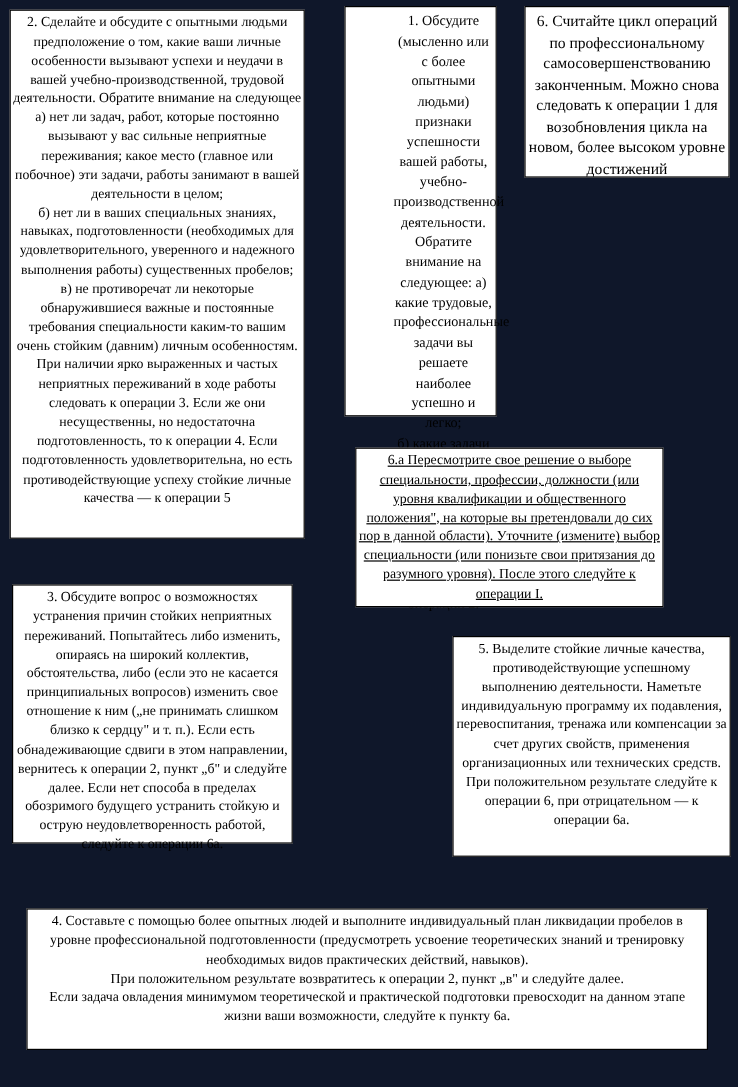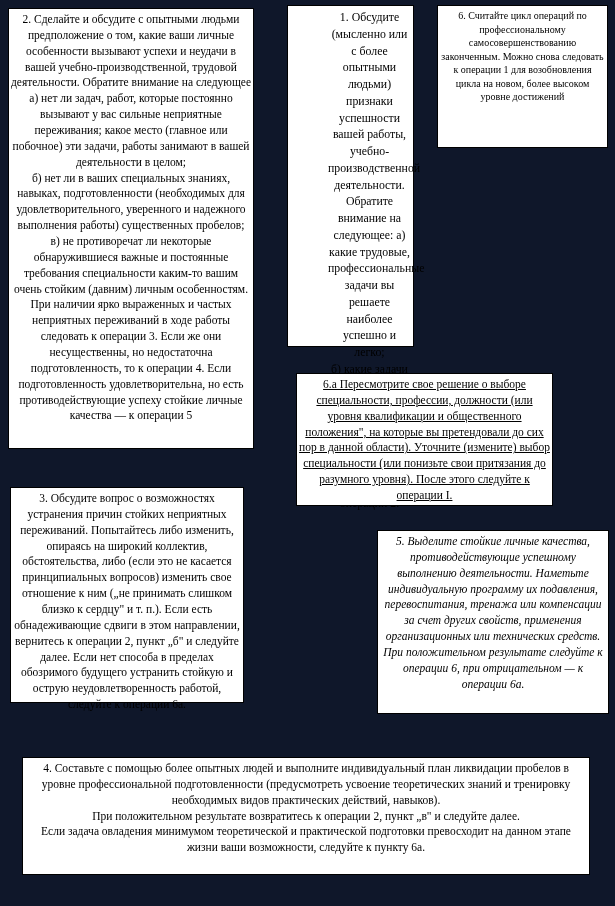--- a/index.html
+++ b/index.html
@@ -35,24 +35,24 @@
     line-height: 1.38;
     padding: 3px 2px;
     box-sizing: border-box;
   }
   
   #box-2  { left: 8px;   top: 8px;   width: 246px; height: 441px; }
   #box-1  { left: 287px; top: 5px;   width: 127px; height: 342px; }
   #box-6  { left: 437px; top: 5px;   width: 171px; height: 143px; }
   #box-6a { left: 296px; top: 373px; width: 257px; height: 133px; text-decoration: underline; }
   #box-3  { left: 10px;  top: 487px; width: 234px; height: 216px; }
-  #box-5  { left: 377px; top: 530px; width: 232px; height: 184px; font-style: italic; }
+  #box-5  { left: 377px; top: 530px; width: 232px; height: 184px; }
   #box-4  { left: 22px;  top: 757px; width: 568px; height: 118px; }
   #box-1 .fc-text { font-size: 11.8px; line-height: 1.42; padding-left: 40px; }
-  #box-6 .fc-text { font-size: 10px; line-height: 1.35; text-align: center; }
+  #box-6 .fc-text { font-size: 13px; line-height: 1.35; text-align: center; }
 </style>
 </head>
 <body>
 
 <div class="canvas">
 
   <div class="fc-box" id="box-2">
     <div class="fc-text">2. Сделайте и обсудите с опытными людьми предположение о том, какие ваши личные особенности вызывают успехи и неудачи в вашей учебно-производственной, трудовой деятельности. Обратите внимание на следующее
 а) нет ли задач, работ, которые постоянно вызывают у вас сильные неприятные переживания; какое место (главное или побочное) эти задачи, работы занимают в вашей деятельности в целом;
 б) нет ли в ваших специальных знаниях, навыках, подготовленности (необходимых для удовлетворительного, уверенного и надежного выполнения работы) существенных пробелов;

